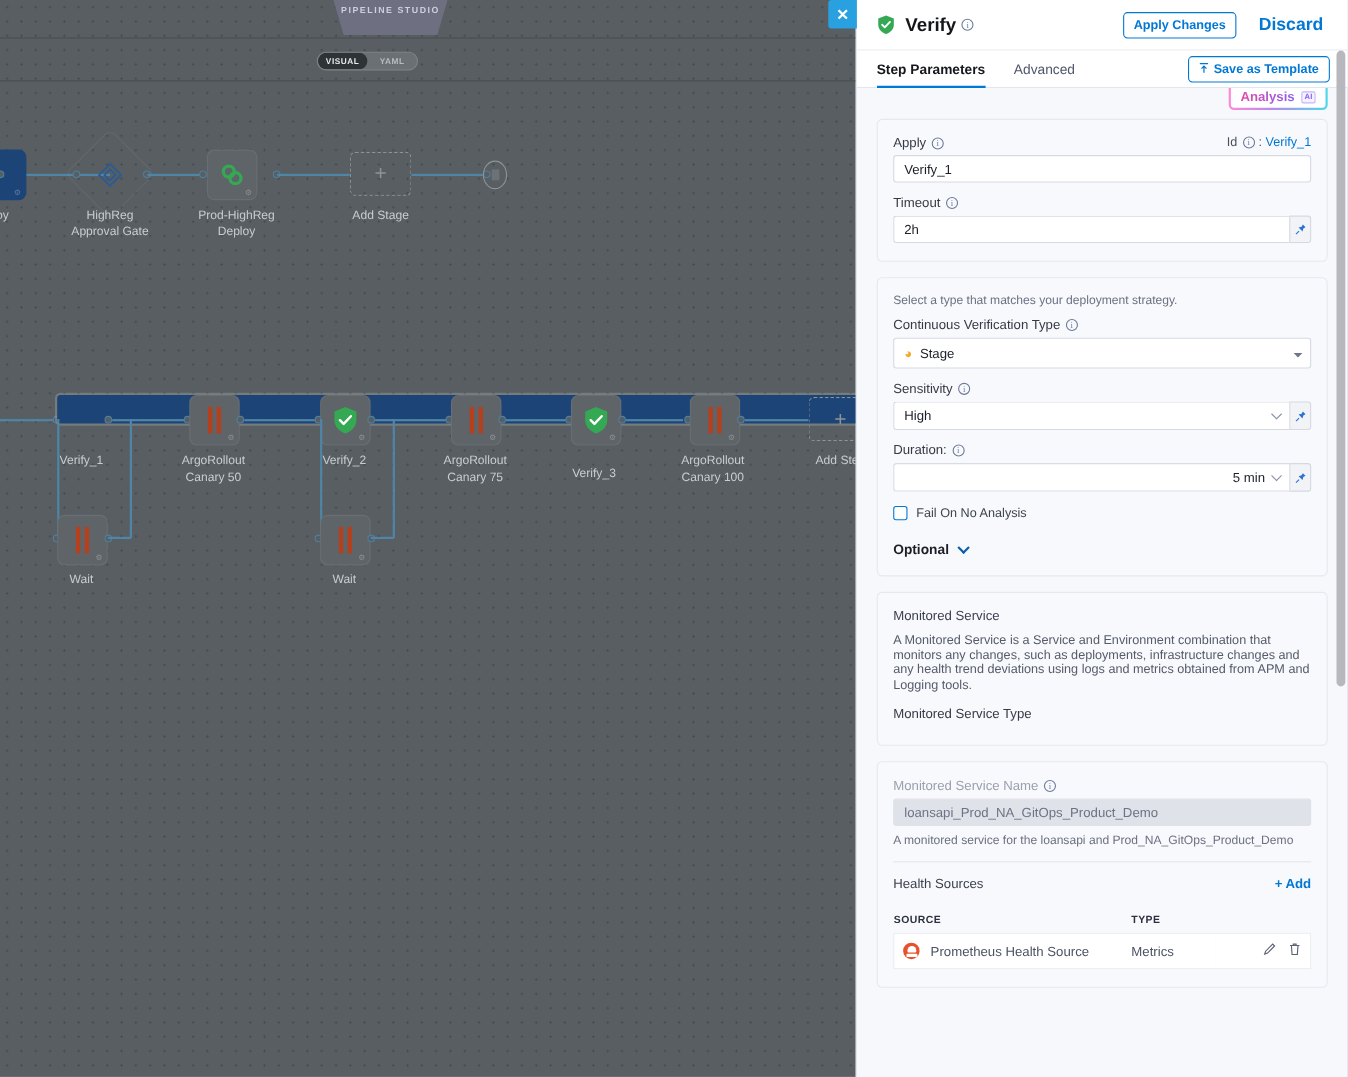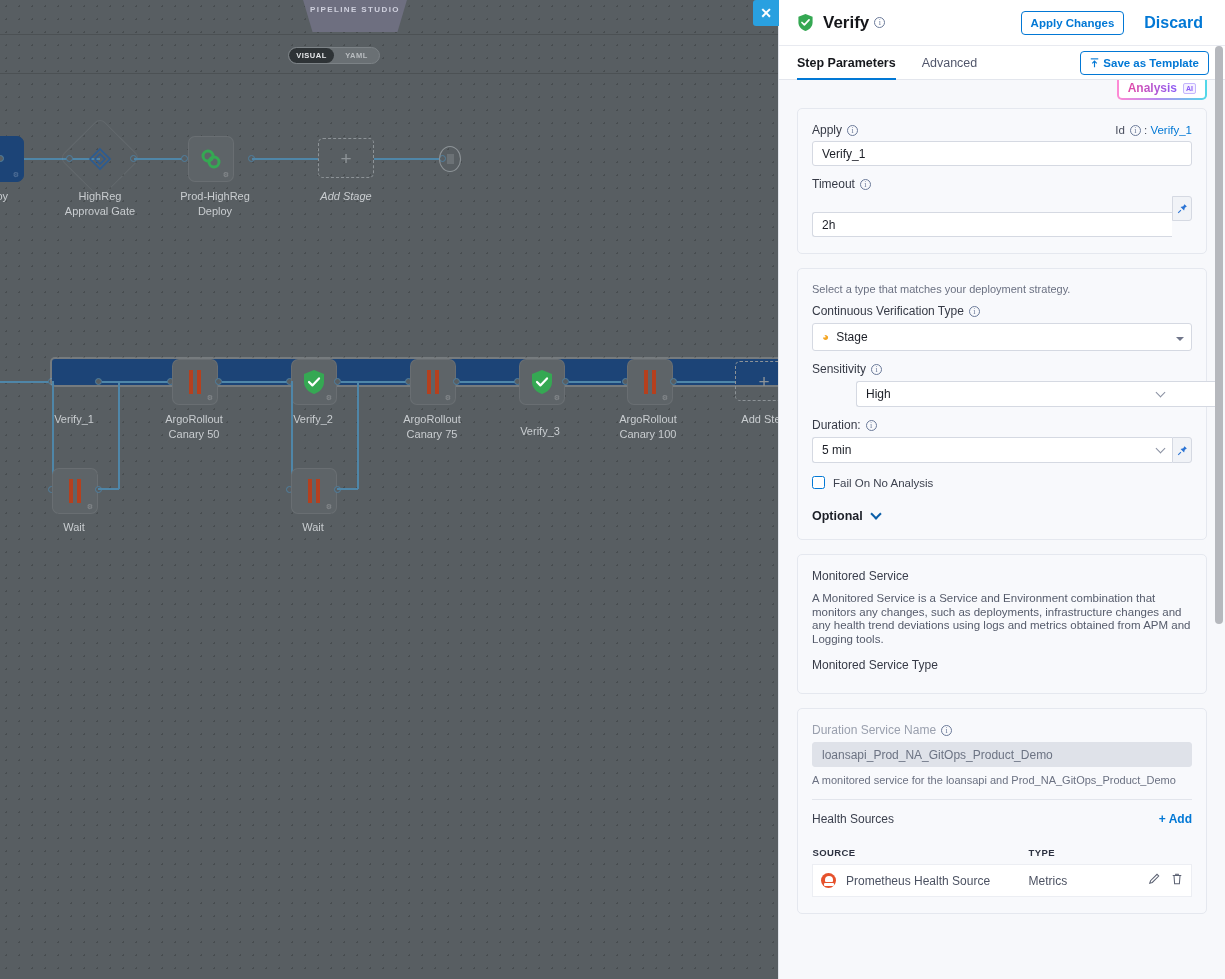--- a/index.html
+++ b/index.html
@@ -182,21 +182,21 @@
   #idRow .val { color: #0278d5; }
 
   .inp {
     width: 100%; height: 25px; border: 1px solid #d5d9e2; border-radius: 3px;
     background: #fff; font-size: 12px; color: #1c1f27; padding: 0 9px;
     font-family: "Liberation Sans", sans-serif;
   }
   .inp.readonly { background: #dfe2e9; color: #6c7383; border-color: #dfe2e9; }
   .field { margin-bottom: 11px; }
   .withPin { display: flex; }
-  .withPin .inp { border-radius: 3px 0 0 3px; border-right: none; margin-top: 16px; }
+  .withPin .inp { border-radius: 3px 0 0 3px; border-right: none; }
   .pinBtn {
     width: 21px; height: 25px; border: 1px solid #d5d9e2; border-radius: 0 3px 3px 0;
     background: #f1f3f7; display: flex; align-items: center; justify-content: center;
     cursor: pointer;
   }
   .selWrap { position: relative; width: 100%; }
   .sel {
     width: 100%; height: 26px; border: 1px solid #d5d9e2; border-radius: 3px;
     background: #fff; font-size: 12px; color: #1c1f27;
     display: flex; align-items: center; padding: 0 22px 0 9px; cursor: pointer;
@@ -313,21 +313,21 @@
   </div>
   <div class="dot" style="left:248px; top:155px;"></div>
   <div class="nlabel" style="left:155px; top:189px;">
     <span>Prod-HighReg<br>Deploy</span>
   </div>
   <div class="link" style="left:252px; top:158px; width:66px;"></div>
 
   <div class="node dashed" style="left:318px; top:138px;">
     <span class="plus">+</span>
   </div>
-  <div class="nlabel" style="left:286px; top:189px;font-style:italic;">Add Stage</div>
+  <div class="nlabel" style="left:286px; top:189px;">Add Stage</div>
   <div class="link" style="left:374px; top:158px; width:68px;"></div>
   <div class="dot" style="left:439px; top:155px;"></div>
   <div id="endNode" style="left:439px; top:146px;">
       <b></b>
     </div>
 
   <div class="link" style="left:0px; top:381px; width:52px;"></div>
   <div class="dot" style="left:48px; top:378px;"></div>
   <div class="node sel" style="left:52px; top:359px;">
     <svg class="glyph" width="26" height="28" viewBox="0 0 24 26">
@@ -521,39 +521,39 @@
           <span>Stage</span>
         </div>
         <span class="caret" style="top:16px"></span>
       </div>
 
       <span class="flabel">
         <span>Sensitivity</span><i class="info-i">i</i>
       </span>
       <div class="withPin field">
         <div class="selWrap">
-          <div class="sel" style="border-radius:3px 0 0 3px;border-right:none;margin-left:44px;">
+          <div class="sel" style="border-radius:3px 0 0 3px;border-right:none;">
             <span>High</span>
           </div>
           <span class="caret thin"></span>
         </div>
         <div class="pinBtn" style="height:26px">
           <svg width="11" height="11" viewBox="0 0 14 14">
             <path d="M9.5 1.5 L12.5 4.5 L10 6 L9 9.5 L4.5 5 L8 4 Z" fill="#2a73d4"></path>
             <path d="M5 9 L1.5 12.5" stroke="#2a73d4" stroke-width="1.3"></path>
           </svg>
         </div>
       </div>
 
       <span class="flabel">
         <span>Duration:</span><i class="info-i">i</i>
       </span>
       <div class="withPin">
         <div class="selWrap">
-          <div class="sel" style="border-radius:3px 0 0 3px;border-right:none;">
+          <div class="sel" style="border-radius:3px 0 0 3px;border-right:none;justify-content:flex-end;">
             <span>5 min</span>
           </div>
           <span class="caret thin"></span>
         </div>
         <div class="pinBtn" style="height:26px">
           <svg width="11" height="11" viewBox="0 0 14 14">
             <path d="M9.5 1.5 L12.5 4.5 L10 6 L9 9.5 L4.5 5 L8 4 Z" fill="#2a73d4"></path>
             <path d="M5 9 L1.5 12.5" stroke="#2a73d4" stroke-width="1.3"></path>
           </svg>
         </div>
@@ -571,21 +571,21 @@
     </div>
 
     <div class="card">
       <div class="sectionTitle">Monitored Service</div>
       <div class="desc">A Monitored Service is a Service and Environment combination that monitors any changes, such as deployments, infrastructure changes and any health trend deviations using logs and metrics obtained from APM and Logging tools.</div>
       <span class="flabel">Monitored Service Type</span>
     </div>
 
     <div class="card">
       <span class="flabel muted">
-        <span>Duration Service Name</span><i class="info-i">i</i>
+        <span>Monitored Service Name</span><i class="info-i">i</i>
       </span>
       <input class="inp readonly" readonly="" value="loansapi_Prod_NA_GitOps_Product_Demo" style="">
       <div class="helpline" style="margin-top:7px">A monitored service for the loansapi and Prod_NA_GitOps_Product_Demo</div>
 
       <div class="hr"></div>
 
       <div class="row">
         <span class="sectionTitle">Health Sources</span>
         <span id="addLink">+ Add</span>
       </div>

